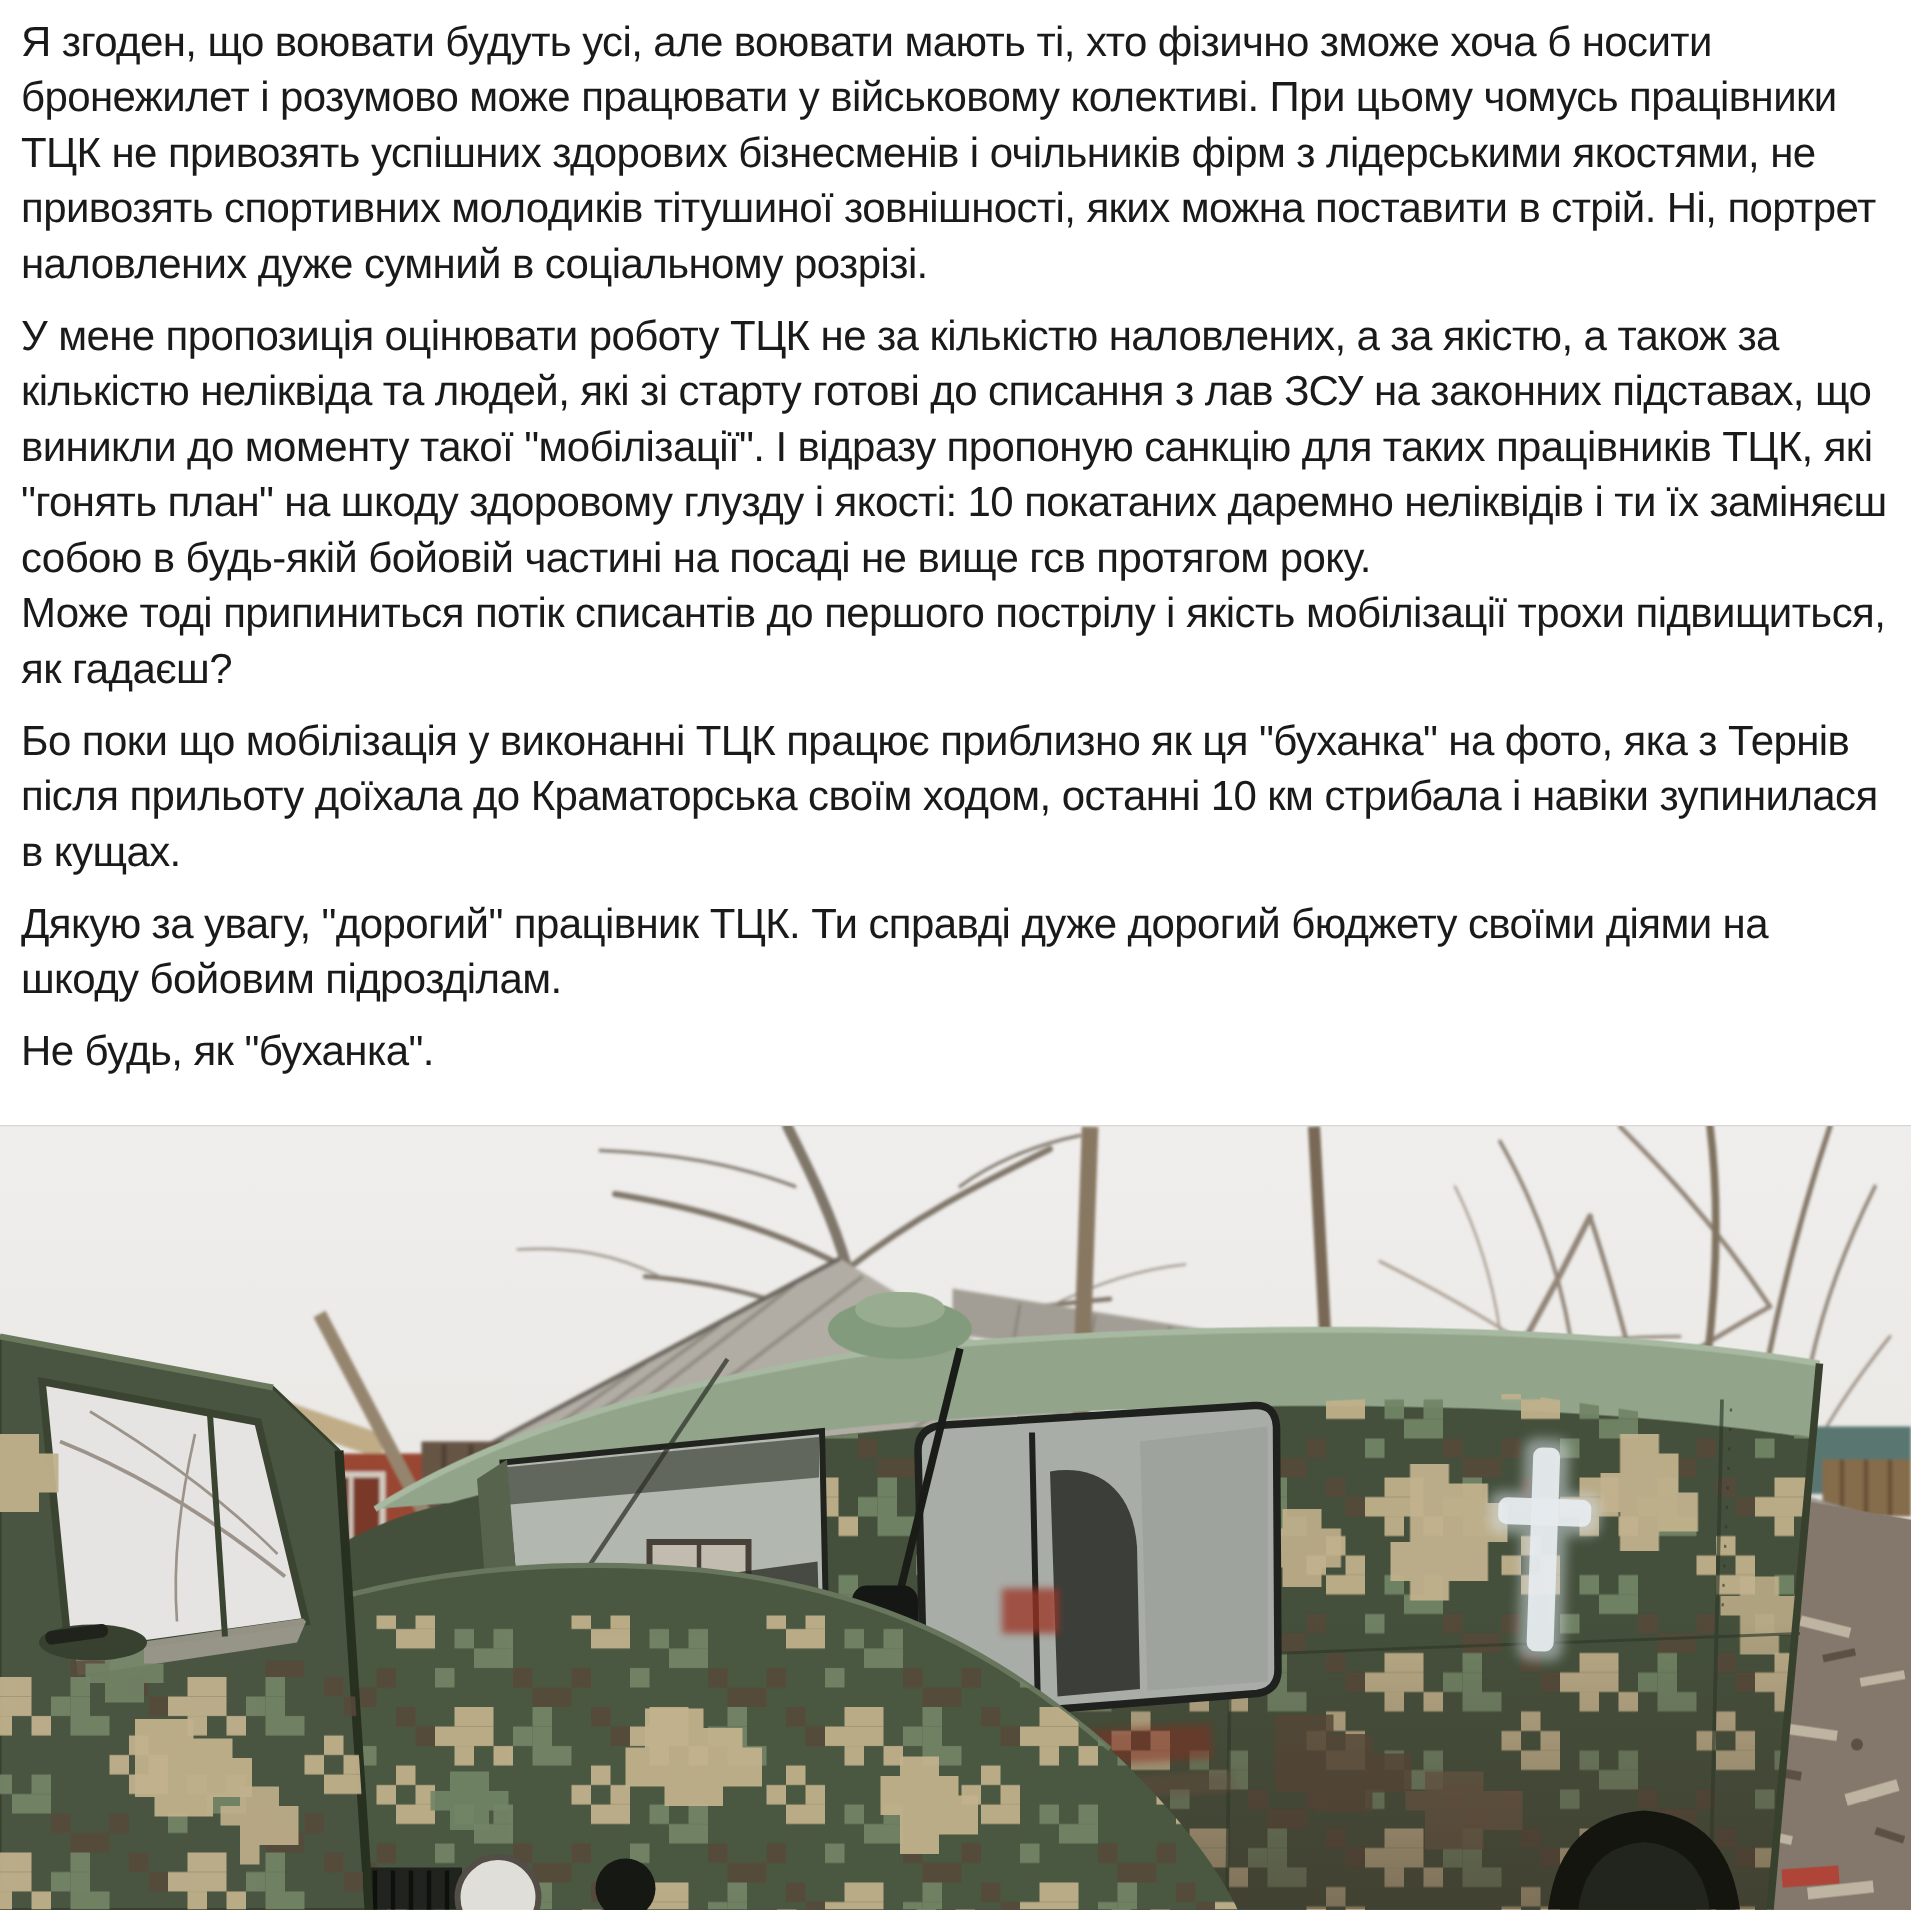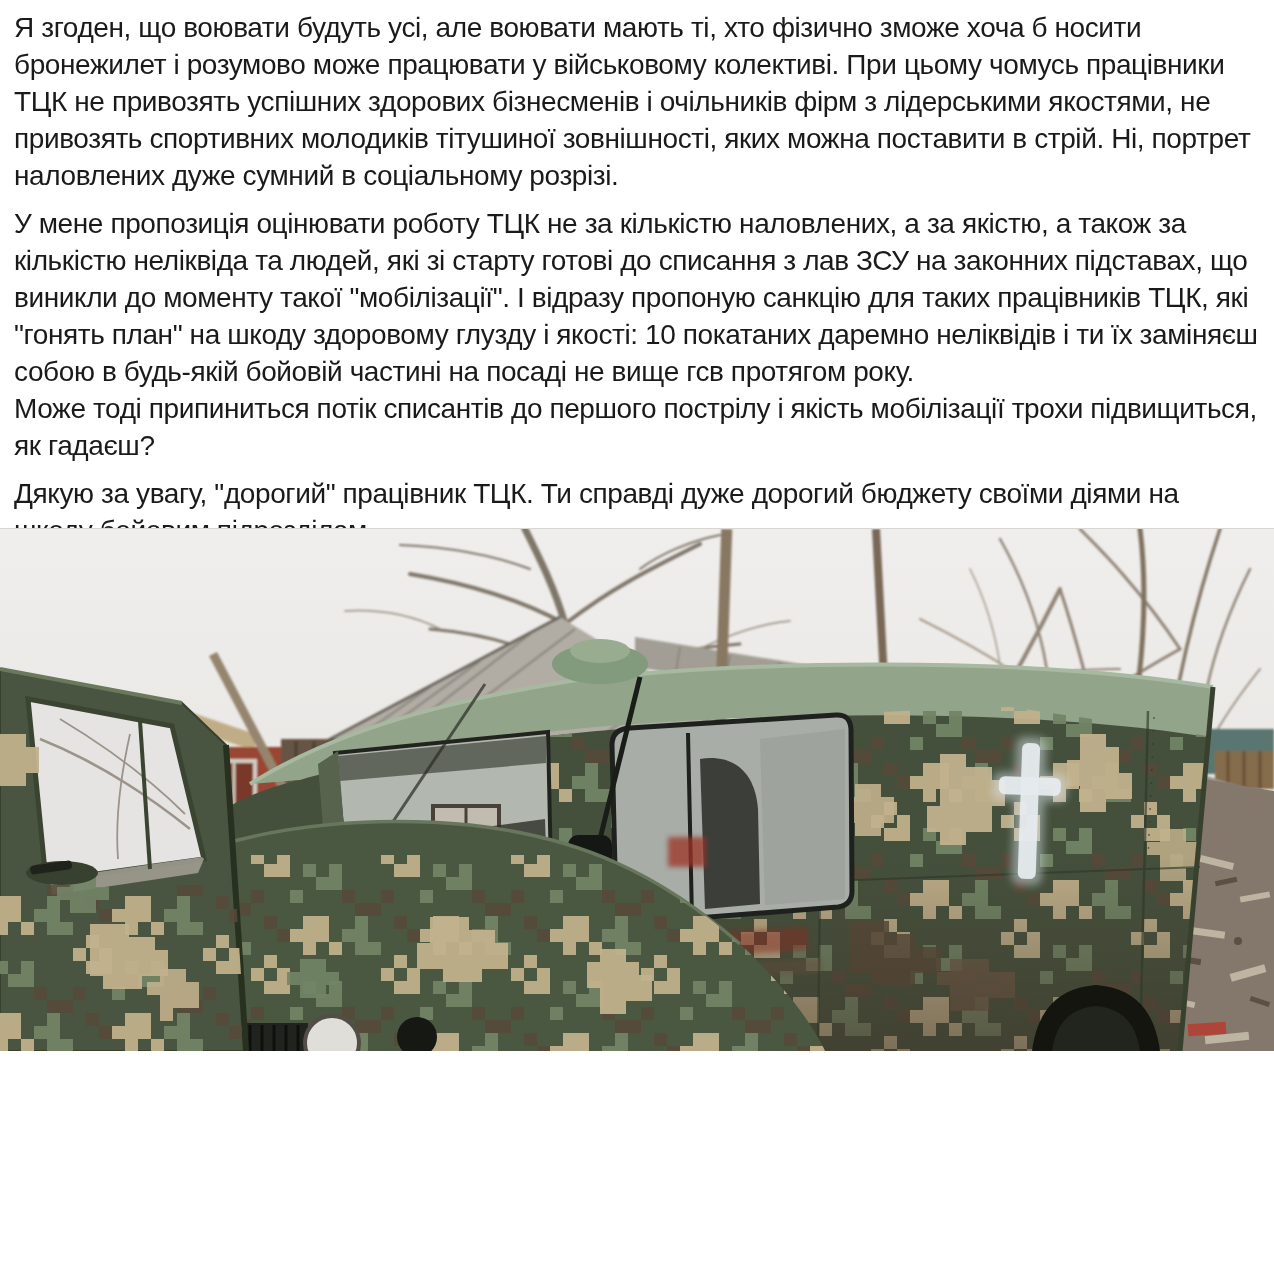--- a/index.html
+++ b/index.html
@@ -1,41 +1,42 @@
 <!DOCTYPE html>
 <html><head>
 <meta charset="utf-8">
 <style>
   html,body { margin:0; padding:0; background:#ffffff; }
   body {
     width:1274px; height:1280px; overflow:hidden;
     font-family:"Liberation Sans","DejaVu Sans",sans-serif;
   }
   .post-text {
-    box-sizing:border-box; height:528px; overflow:hidden;
+    box-sizing:border-box; height:750px; overflow:hidden;
     padding:9px 16px 0 14px;
     font-size:28px; line-height:37px; letter-spacing:-0.4px;
     color:#1a1a1a;
   }
   .post-text p { margin:0 0 11px 0; }
   .post-photo {
     margin:0; width:1274px; height:522px;
     border-top:1px solid #d8d6d3;
     background:#f1f0ee;
   }
   .post-photo svg { display:block; }
 </style>
 </head>
 <body>
 
 <div class="post">
 
   <div class="post-text">
     <p><span>Я згоден, що воювати будуть усі, але воювати мають ті, хто фізично зможе хоча б носити бронежилет і розумово може працювати у військовому колективі. При цьому чомусь працівники ТЦК не привозять успішних здорових бізнесменів і очільників фірм з лідерськими якостями, не привозять спортивних молодиків тітушиної зовнішності, яких можна поставити в стрій. Ні, портрет наловлених дуже сумний в соціальному розрізі.</span></p>
     <p><span>У мене пропозиція оцінювати роботу ТЦК не за кількістю наловлених, а за якістю, а також за кількістю неліквіда та людей, які зі старту готові до списання з лав ЗСУ на законних підставах, що виникли до моменту такої "мобілізації". І відразу пропоную санкцію для таких працівників ТЦК, які "гонять план" на шкоду здоровому глузду і якості: 10 покатаних даремно неліквідів і ти їх заміняєш собою в будь-якій бойовій частині на посаді не вище гсв протягом року.</span><br><span>Може тоді припиниться потік списантів до першого пострілу і якість мобілізації трохи підвищиться, як гадаєш?</span></p>
+    <p><span>Бо поки що мобілізація у виконанні ТЦК працює приблизно як ця "буханка" на фото, яка з Тернів після прильоту доїхала до Краматорська своїм ходом, останні 10 км стрибала і навіки зупинилася в кущах.</span></p>
     <p><span>Дякую за увагу, "дорогий" працівник ТЦК. Ти справді дуже дорогий бюджету своїми діями на шкоду бойовим підрозділам.</span></p>
     <p><span>Не будь, як "буханка".</span></p>
   </div>
 
   <figure class="post-photo">
     <svg width="1274" height="522" viewBox="0 0 1274 522" xmlns="http://www.w3.org/2000/svg">
       <defs>
         <linearGradient id="skyGrad" x1="0" y1="0" x2="0" y2="1">
           <stop offset="0" stop-color="#f7f6f4"></stop>
           <stop offset="1" stop-color="#eceae6"></stop>

